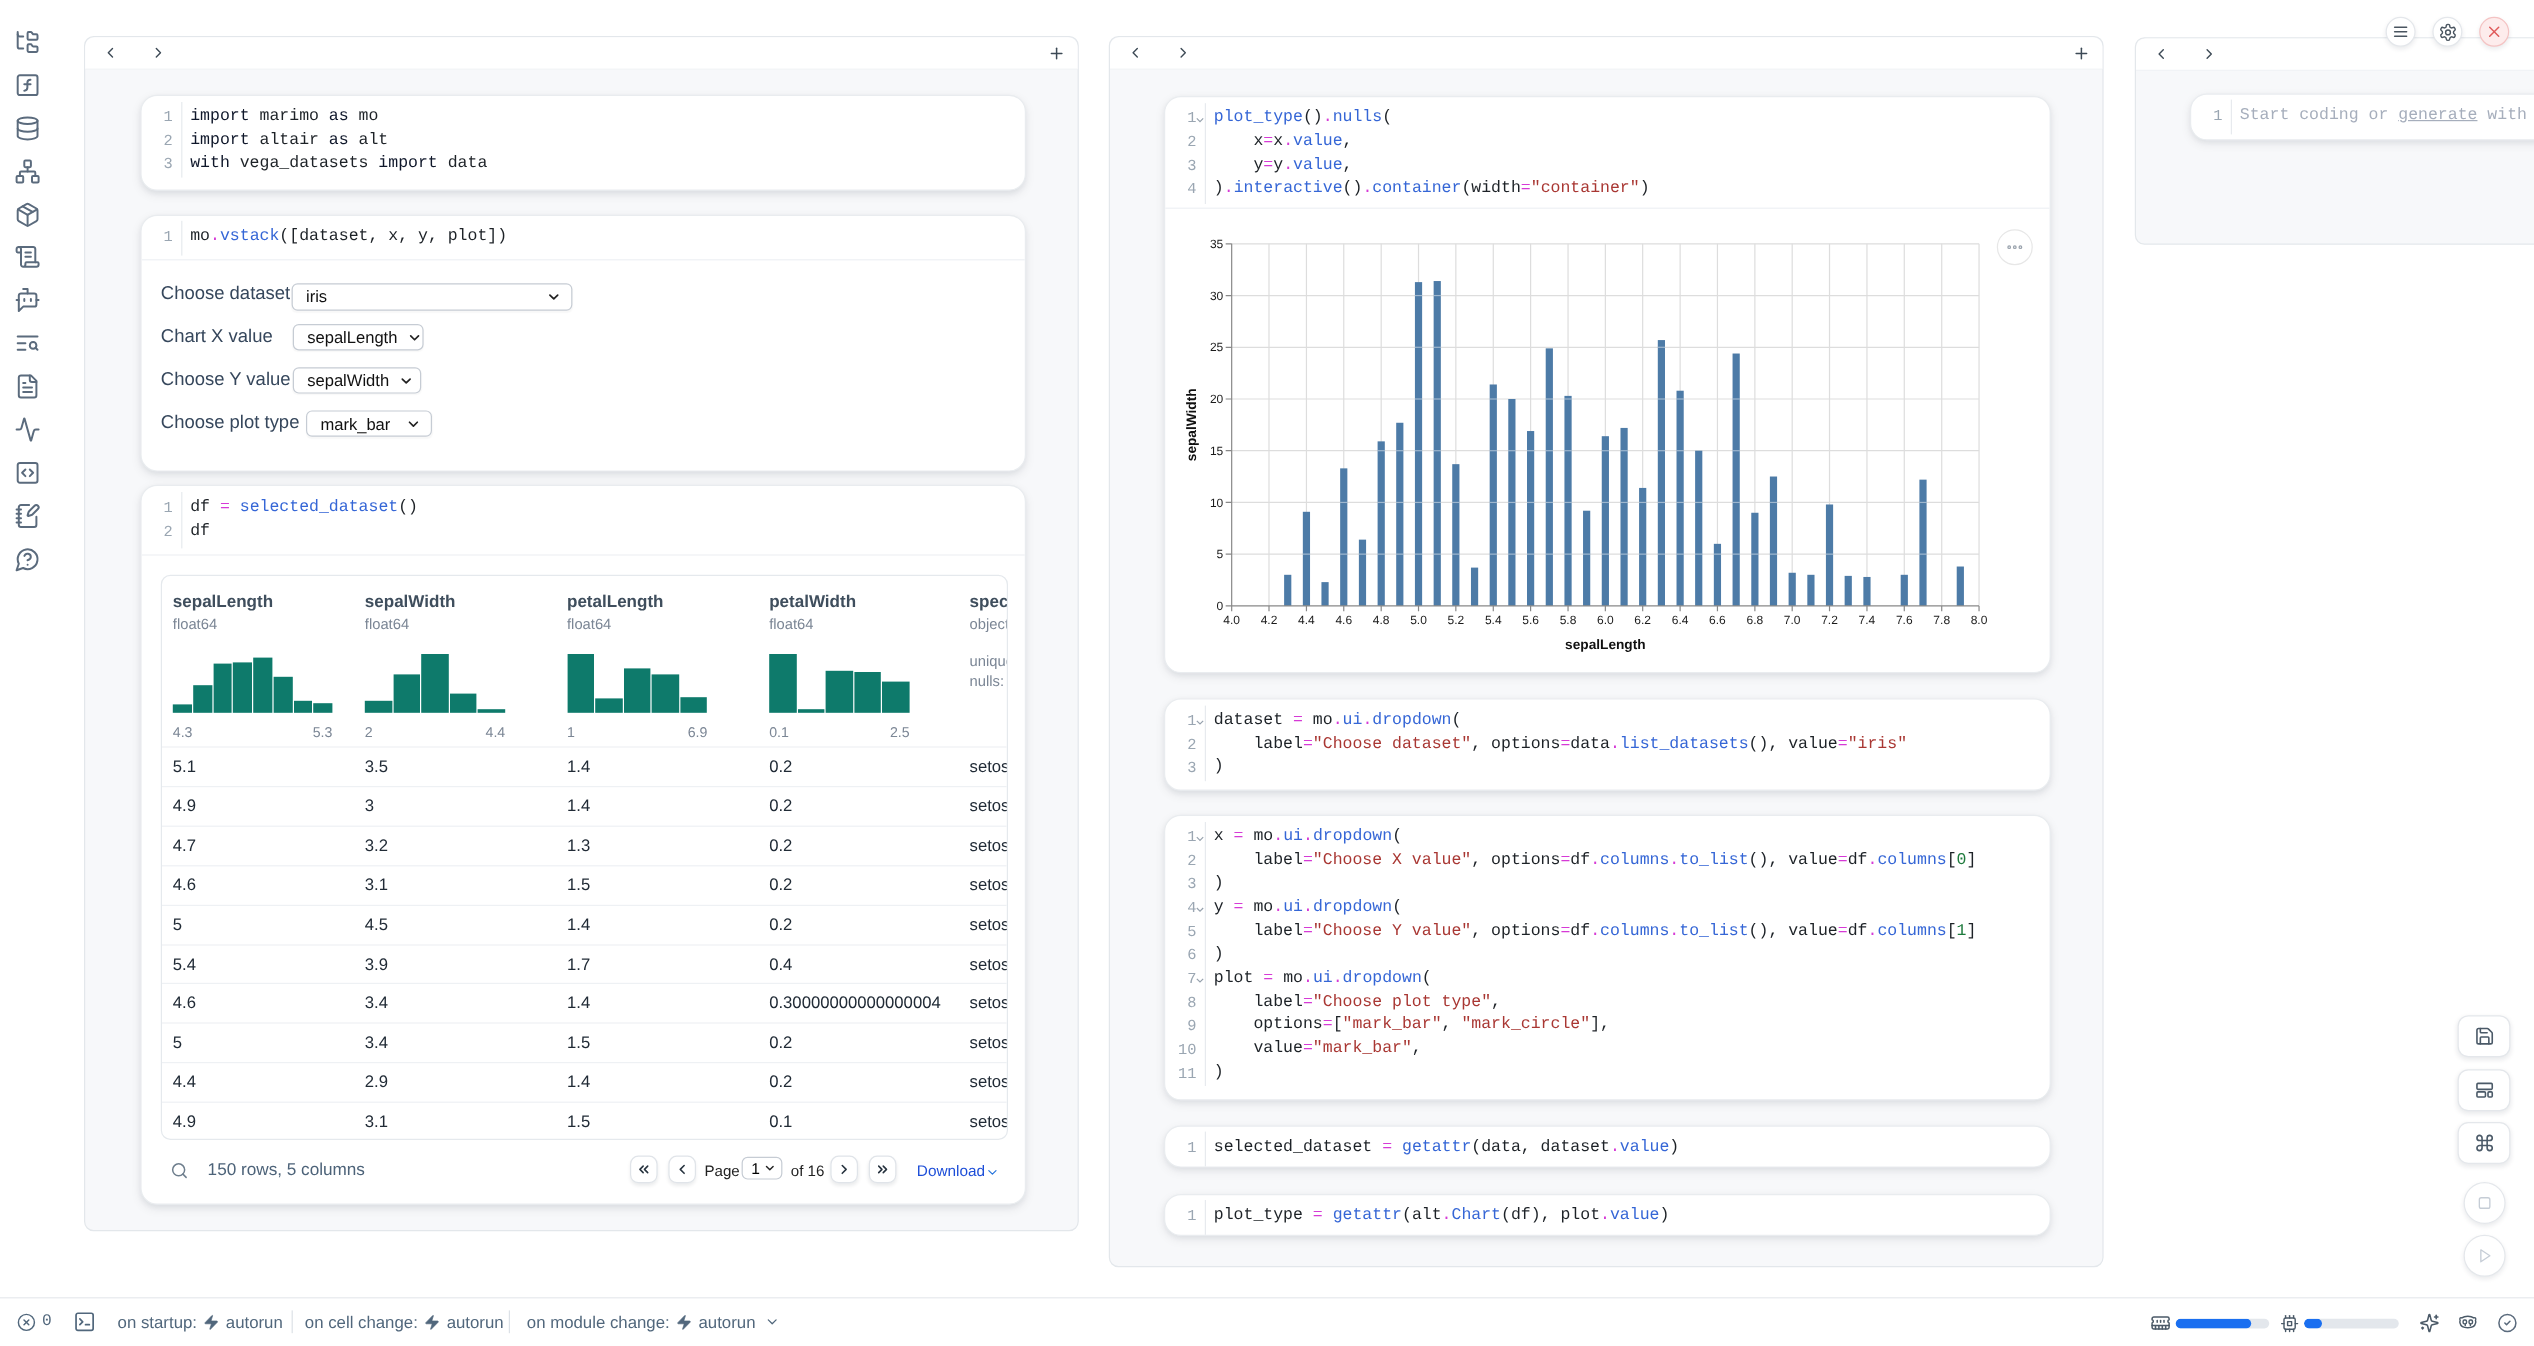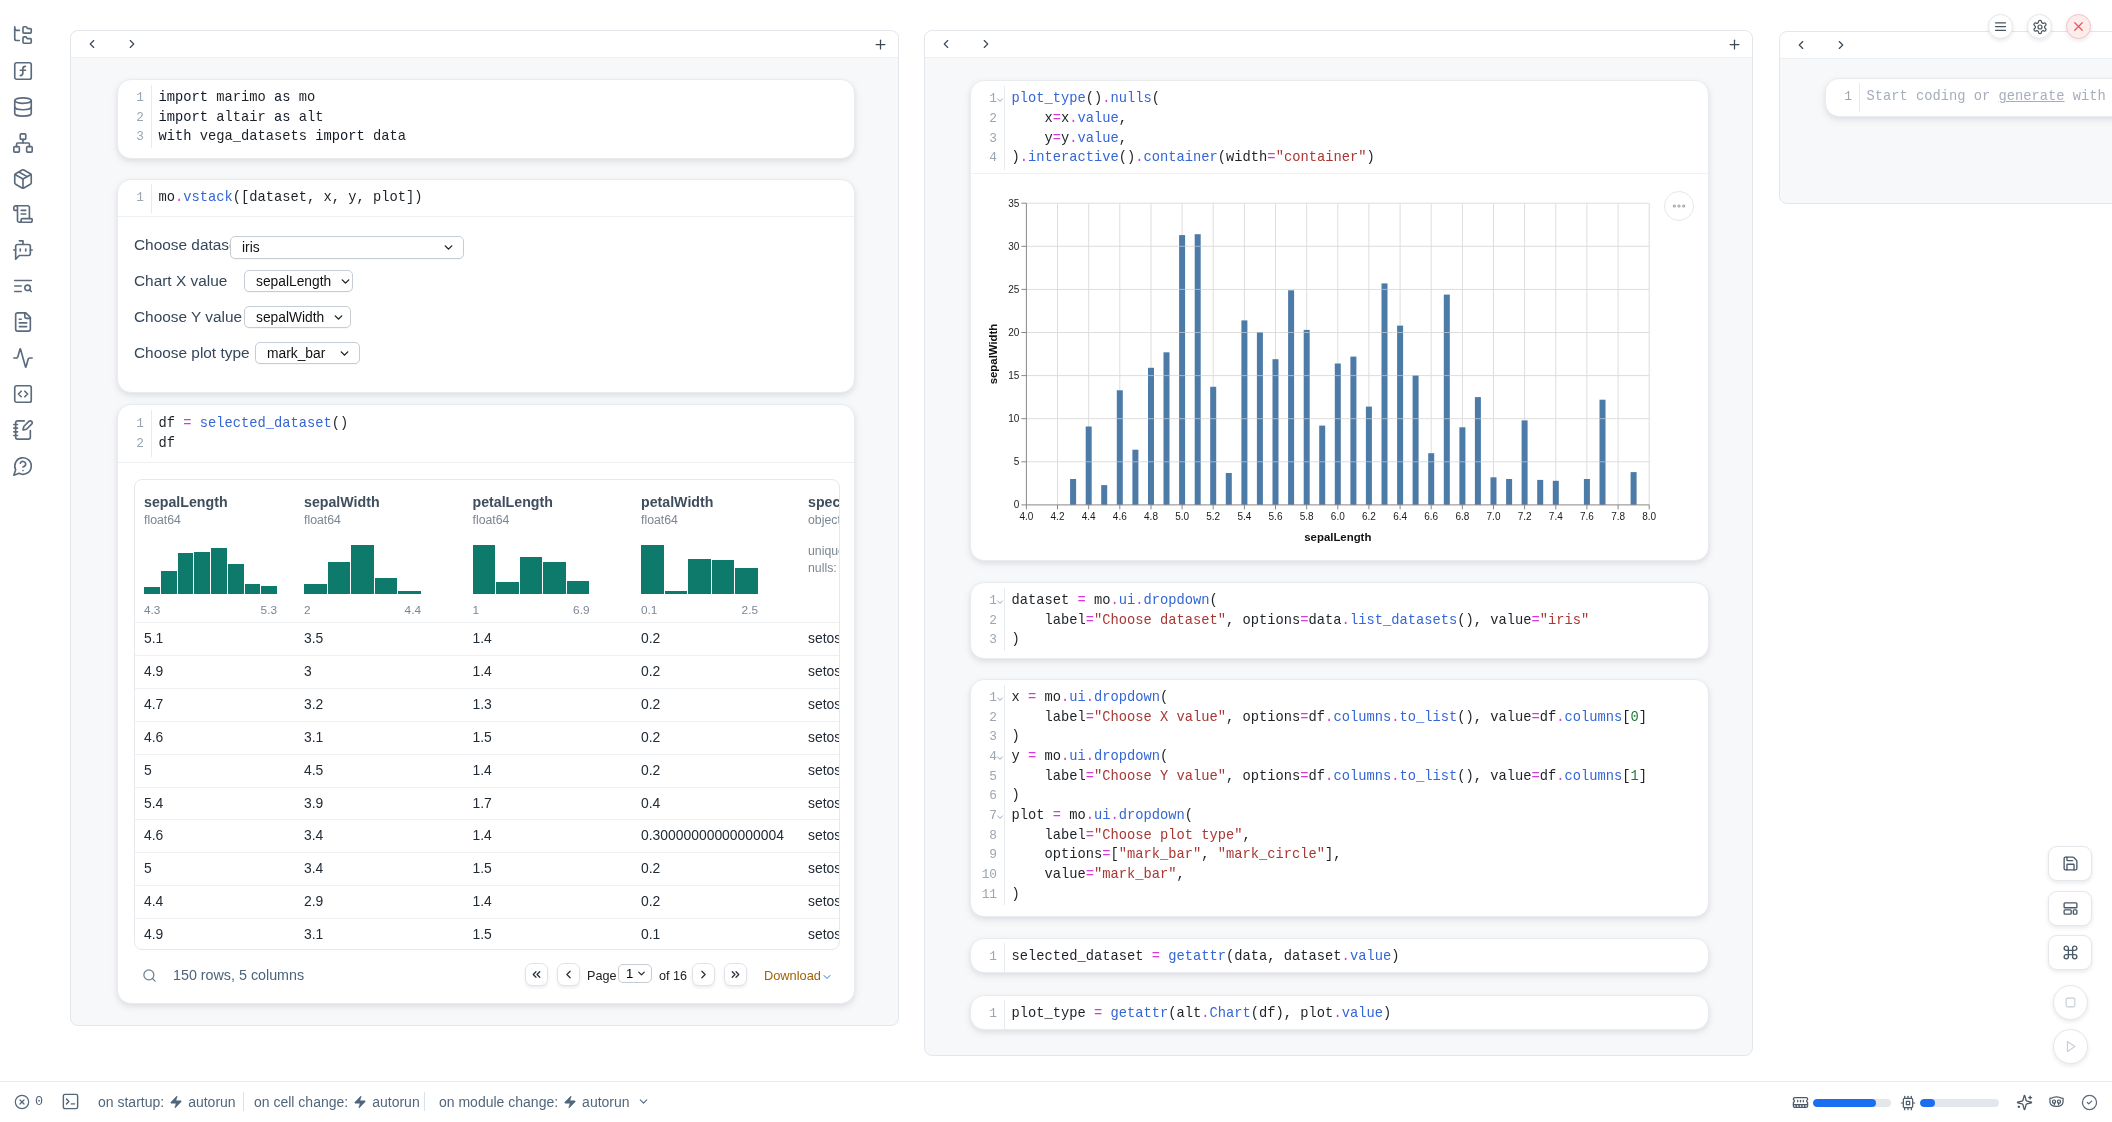--- a/index.html
+++ b/index.html
@@ -198,21 +198,21 @@
     </div>
   </div>
 <div class="cell " style="left:117px;top:179px;width:738px;height:214px">
     <div class="ln1">
       <div class="code">
         <div class="line"><span class="num">1</span><span class="src">mo<span class="o">.</span><span class="f">vstack</span>([dataset, x, y, plot])</span></div>
       </div>
     </div>
     <div class="outdiv" style="height:176px">
       <div class="ctl" style="left:16px;top:17px;height:23px">Choose dataset</div>
-      <div class="ctl" style="left:112px;top:17px;height:28px">
+      <div class="ctl" style="left:125px;top:17px;height:28px">
         <span class="sel" style="width:234px;height:23px">iris<span class="chev">
             <svg width="13" height="13" viewBox="0 0 24 24" fill="none" stroke="#222" stroke-width="2.6" stroke-linecap="round" stroke-linejoin="round">
               <path d="m6 9 6 6 6-6"></path>
             </svg>
           </span></span>
       </div>
       <div class="ctl" style="left:16px;top:53px;height:23px">Chart X value</div>
       <div class="ctl" style="left:126px;top:53px;height:23px">
         <span class="sel" style="width:109px;height:22px">sepalLength<span class="chev">
             <svg width="13" height="13" viewBox="0 0 24 24" fill="none" stroke="#222" stroke-width="2.6" stroke-linecap="round" stroke-linejoin="round">
@@ -404,21 +404,21 @@
       <svg width="13" height="13" viewBox="0 0 24 24" fill="none" stroke="#27333f" stroke-width="2.4" stroke-linecap="round" stroke-linejoin="round">
         <path d="m9 18 6-6-6-6"></path>
       </svg>
     </div>
 <div class="pgbtn" style="left:606px;top:558px">
       <svg width="13" height="13" viewBox="0 0 24 24" fill="none" stroke="#27333f" stroke-width="2.4" stroke-linecap="round" stroke-linejoin="round">
         <path d="m13 17 5-5-5-5"></path>
         <path d="m6 17 5-5-5-5"></path>
       </svg>
     </div>
-<div class="abs" style="left:646px;top:562.5px;font-size:12.8px;color:#a16207">Download</div>
+<div class="abs" style="left:646px;top:562.5px;font-size:12.8px;color:#1d4ed8">Download</div>
 <div class="abs" style="left:703px;top:566px">
       <svg width="12" height="12" viewBox="0 0 24 24" fill="none" stroke="#2473dc" stroke-width="2" stroke-linecap="round" stroke-linejoin="round">
         <path d="m6 9 6 6 6-6"></path>
       </svg>
     </div>
 </div>
 <div class="cell ln4" style="left:970px;top:80px;width:739px;height:481px">
     <div class="code">
       <div class="line"><span class="fold"><svg width="8" height="8" viewBox="0 0 24 24" fill="none" stroke="#97a2ae" stroke-width="3">
             <path d="M4 8l8 8 8-8"></path>

